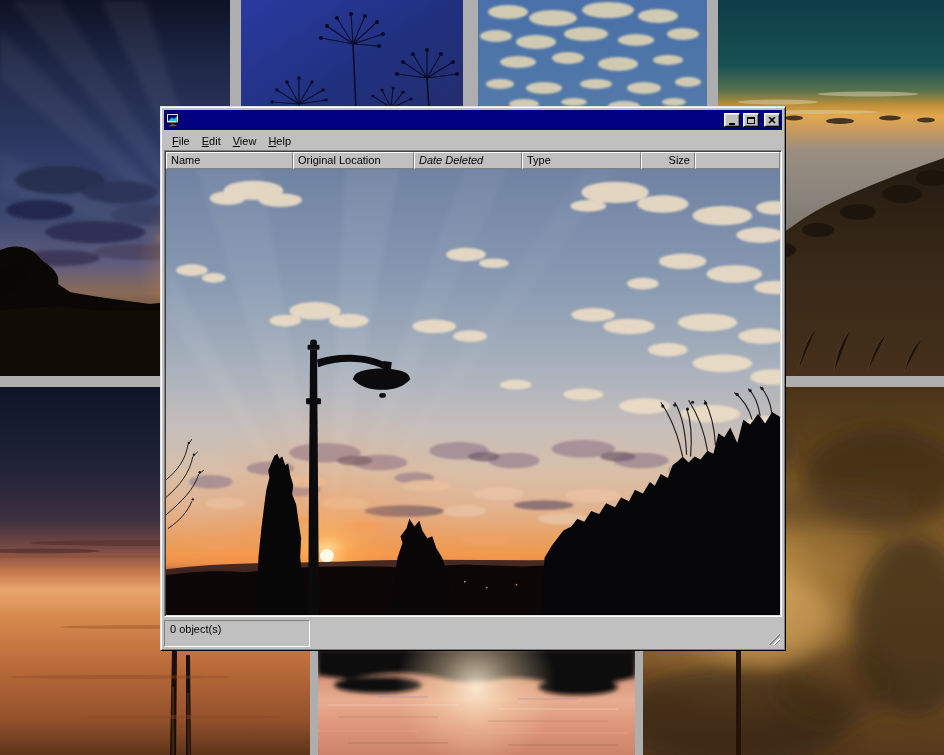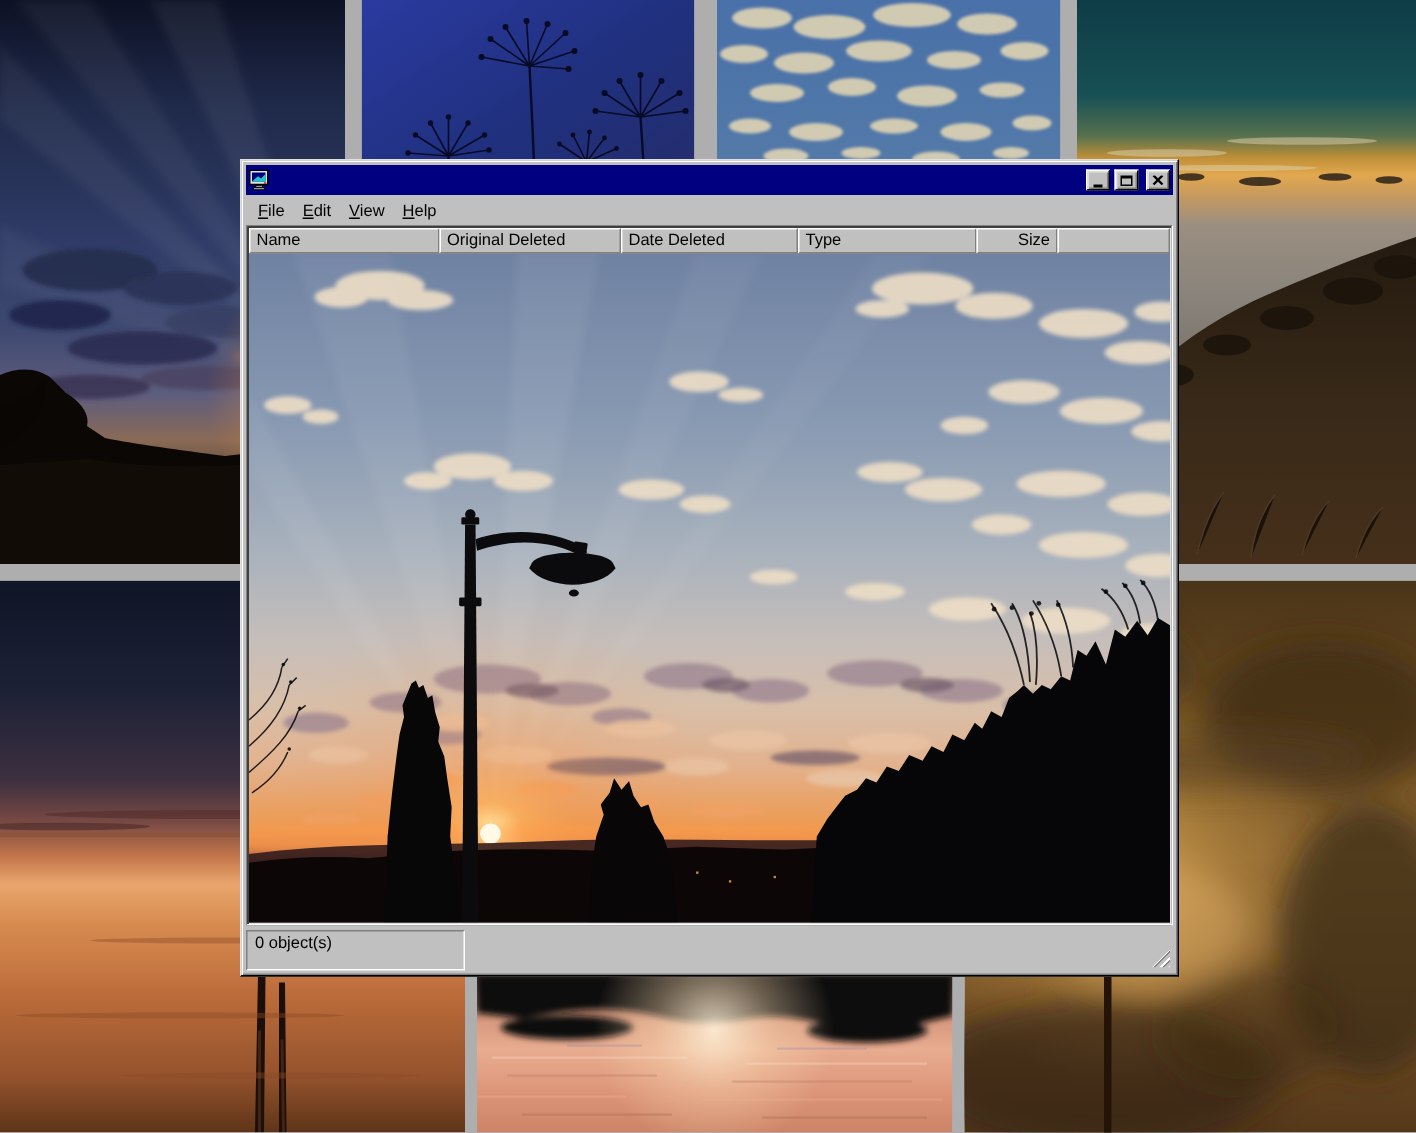--- a/index.html
+++ b/index.html
@@ -49,21 +49,21 @@
     display:flex;flex-direction:column;overflow:hidden;background:#000;
     padding:1px;
     justify-content:space-between;
   }
   .listheader{flex:none;display:flex;height:17px;background:#c0c0c0;}
   .hcell{
     flex:none;background:#c0c0c0;font-size:11px;color:#000;
     border:1px solid;border-color:#fff #808080 #808080 #fff;
     padding:1px 4px;box-sizing:border-box;white-space:nowrap;overflow:hidden;
   }
-  .hc-0{width:127px;} .hc-1{width:121px;} .hc-2{width:118px;}
+  .hc-0{width:127px;} .hc-1{width:121px;} .hc-2{width:108px;font-style:italic;}
   .hc-3{width:119px;} .hc-4{width:54px;text-align:right;} .hc-5{flex:1;}
   .photo{flex:1;position:relative;overflow:hidden;}
   .photo svg{position:absolute;inset:0;width:100%;height:100%;}
   .statusbar{flex:none;height:27px;margin-top:3px;display:flex;gap:4px;position:relative;}
   .sb-panel{
     border:1px solid;border-color:#808080 #fff #fff #808080;
     font-size:11px;color:#000;padding:2px 5px;box-sizing:border-box;
     white-space:nowrap;overflow:hidden;
   }
   .sb-objects{width:146px;flex:none;}
@@ -412,21 +412,21 @@
   <div class="menubar">
     <span class="menu-item"><span class="key">F</span><span>ile</span></span>
     <span class="menu-item"><span class="key">E</span><span>dit</span></span>
     <span class="menu-item"><span class="key">V</span><span>iew</span></span>
     <span class="menu-item"><span class="key">H</span><span>elp</span></span>
   </div>
 
   <div class="client">
     <div class="listheader">
       <span class="hcell hc-0">Name</span>
-      <span class="hcell hc-1">Original Deleted</span>
+      <span class="hcell hc-1">Original Location</span>
       <span class="hcell hc-2">Date Deleted</span>
       <span class="hcell hc-3">Type</span>
       <span class="hcell hc-4">Size</span>
       <span class="hcell hc-5"></span>
     </div>
 
     <div class="photo">
       <svg viewBox="0 0 618 459" preserveAspectRatio="none">
         <defs>
           <linearGradient id="mainSky" x1="0" y1="0" x2="0" y2="1">

